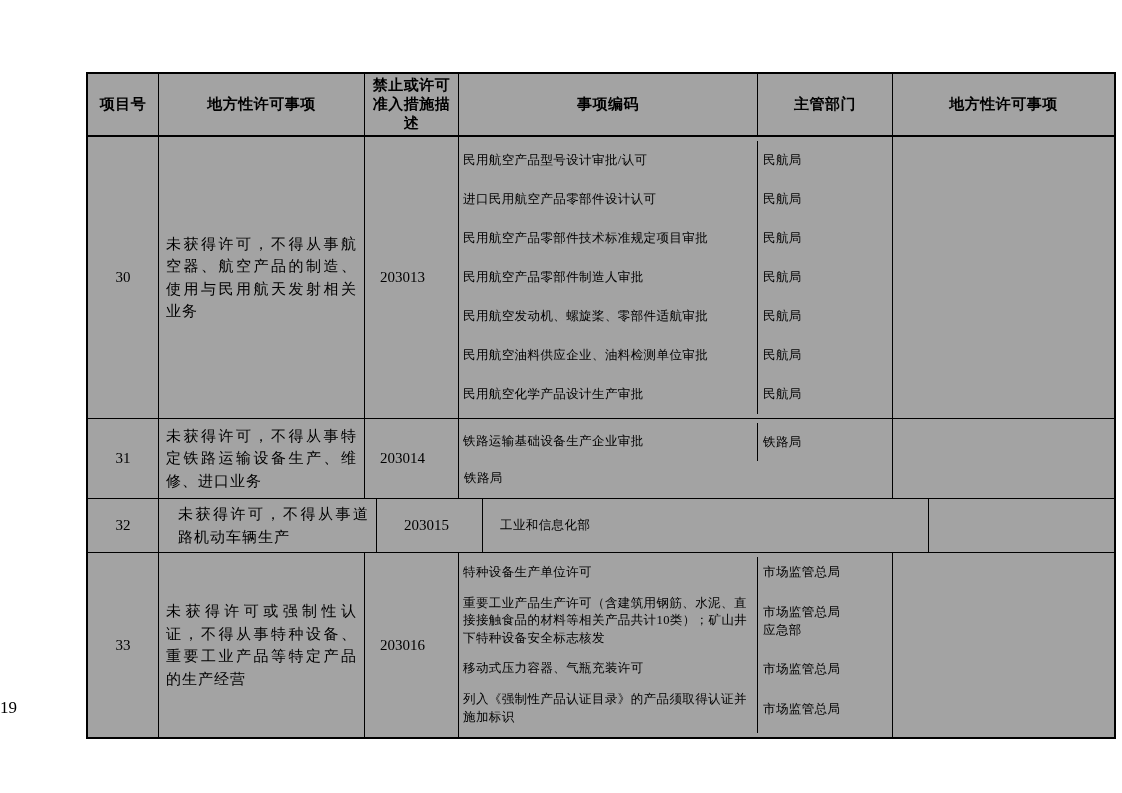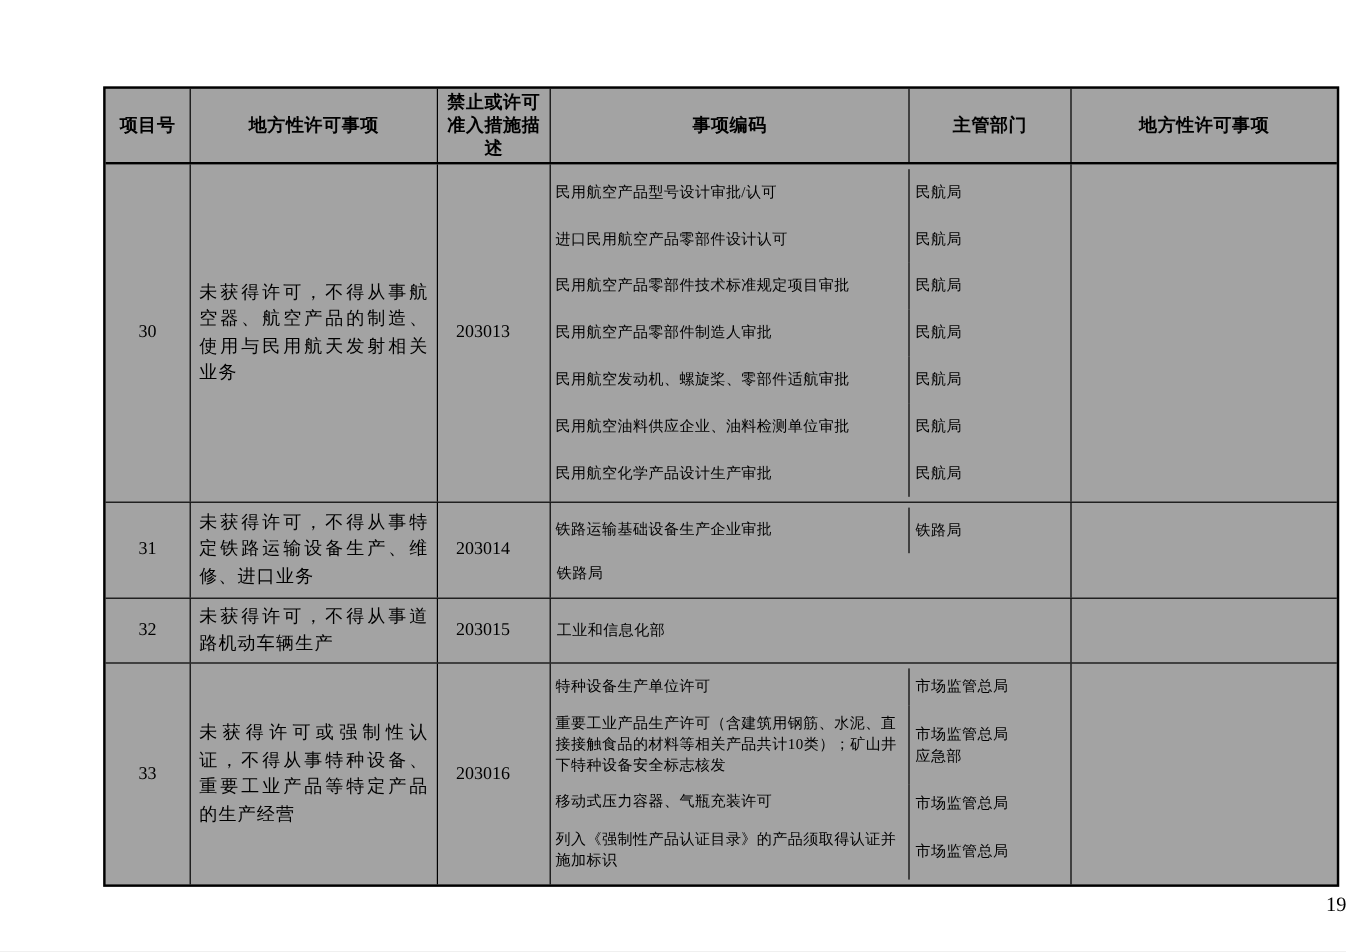--- a/index.html
+++ b/index.html
@@ -110,29 +110,29 @@
     line-height: 1.45;
     letter-spacing: 0.4px;
     padding-left: 5px;
     white-space: pre-line;
   }
   .c-local { border-right: none; }
 
   
   .r0 { min-height: 281px; }
   .r1 { min-height: 79px; }
-  .r2 { min-height: 46px; }
+  .r2 { min-height: 46px; gap: 12px; }
   .r3 { min-height: 184px; }
 
   .page-number {
     position: absolute;
-    top: 744px;
+    top: 698px;
     left: 0;
     width: 100%;
-    text-align: right;
+    text-align: left;
     font-size: 17px;
   }
 </style>
 </head>
 <body>
 
 <div class="doc-table">
   <div class="thead">
       <div class="th">项目号</div>
       <div class="th">地方性许可事项</div>

